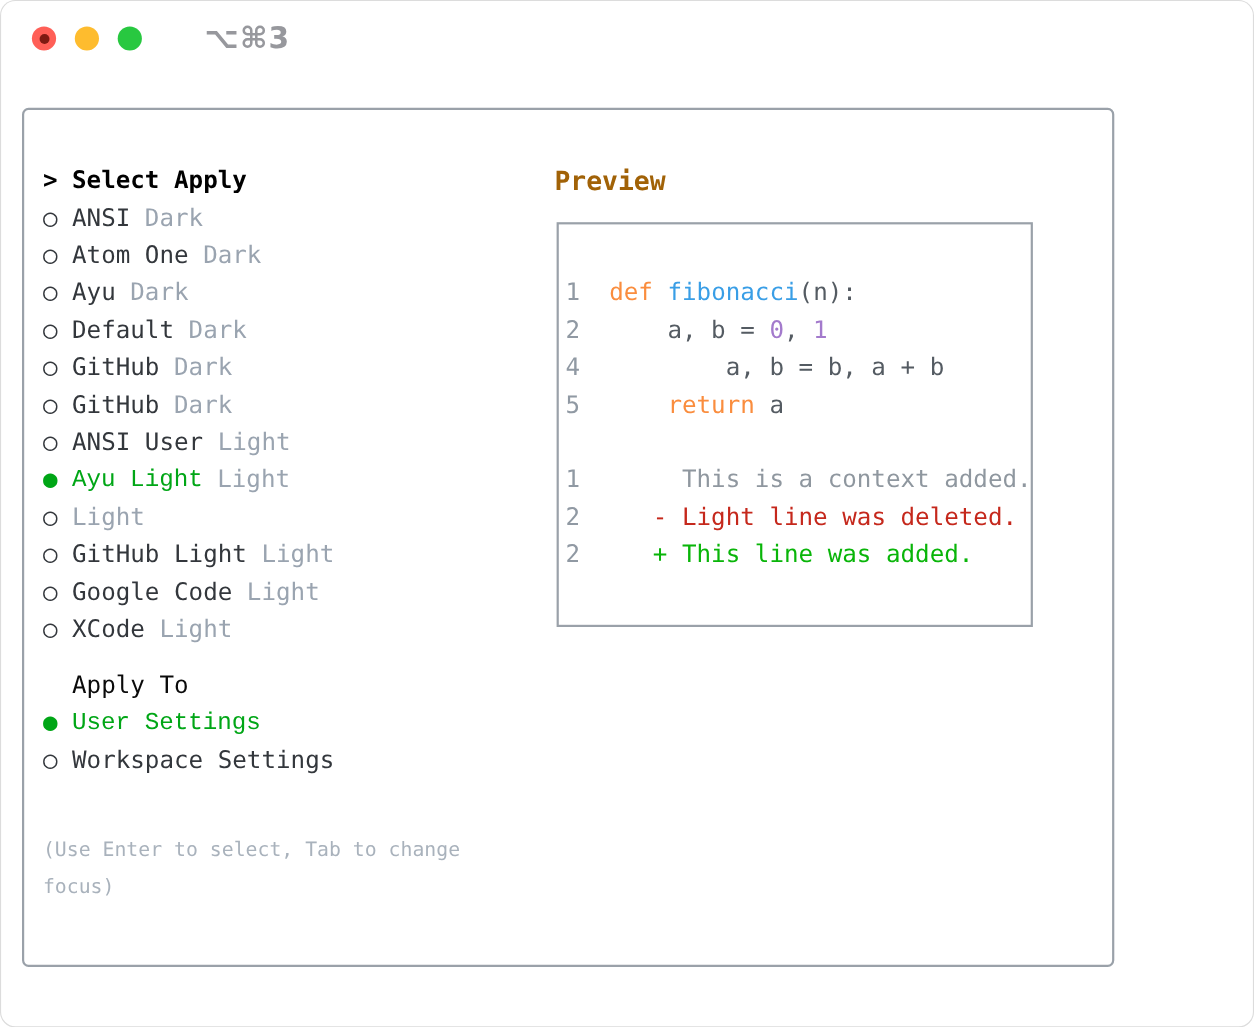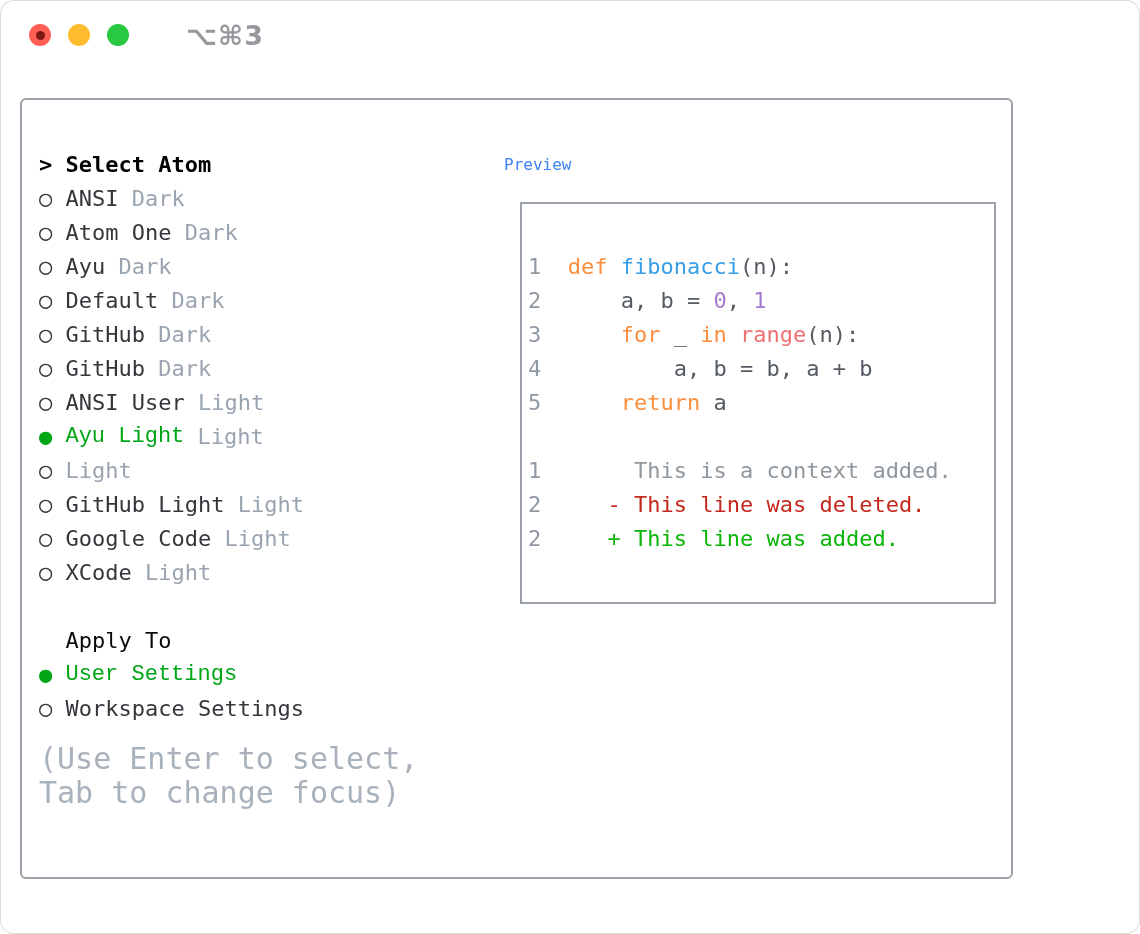--- a/index.html
+++ b/index.html
@@ -31,30 +31,30 @@
   .left-col{width:480px; flex:none; padding:48px 0 0 17px; box-sizing:border-box;}
   .right-col{padding-top:48px;}
   .row{height:34px; line-height:34px; font-size:22px; white-space:pre; display:flex; align-items:center;}
   .marker{width:1ch; flex:none; color:var(--item_name,#33373c); margin-right:1ch;}
   .prefix{width:1ch; flex:none; color:#000; font-weight:bold; margin-right:1ch;}
   .list-title{color:#000; font-weight:bold;}
   .name{color:var(--item_name,#33373c); margin-right:1ch;}
   .tag{color:var(--tag_gray,#9aa4b0);text-align:center;}
   .theme-row.selected .marker, .opt-row.selected .marker{color:var(--accent,#00a616);}
   .theme-row.selected .name, .opt-row.selected .name{color:var(--accent,#00a616);font-family:Liberation Mono, monospace;}
-  .apply-section{margin-top:34px;}
+  .apply-section{margin-top:17px;}
   .apply-title{color:#0a0a0a; margin-left:2ch;}
   .hint{
-    margin-top:16px; max-width:400px; font-size:30px; line-height:34px;
+    margin-top:47px; max-width:400px; font-size:18px; line-height:34px;
     color:var(--hint_gray,#a9b2bc); white-space:normal;
   }
   
-  .preview-title-row{height:34px; line-height:34px; font-size:16px; font-weight:normal; color:#3b82f6; margin-left:2px;}
+  .preview-title-row{height:34px; line-height:34px; font-size:24px; font-weight:bold; color:#a16207; margin-left:2px;}
   .preview-box{
-    width:476px; margin-left:18px; margin-top:20px;
+    width:433px; margin-left:4px; margin-top:20px;
     border:2px solid var(--border_gray,#9aa1a9);
     padding:46px 0 46px 6px; box-sizing:border-box; background:#ffffff;
   }
   .code-line{height:34px; line-height:34px; font-size:22px; white-space:pre;}
   .tk-ln{color:var(--linenum,#9099a3);}
   .tk-pl{color:var(--plain,#545b62);}
   .tk-kw{color:var(--kw,#fa8d3e);}
   .tk-fn{color:var(--fn,#399ee6);}
   .tk-call{color:var(--call,#f07171);}
   .tk-num{color:var(--numlit,#a37acc);}
@@ -74,21 +74,21 @@
     <span class="light yellow"></span>
     <span class="light green"></span>
     <span class="shortcut">⌥⌘3</span>
   </div>
 
   <div class="panel">
 
     <div class="left-col">
 
       <div class="row">
-        <span class="prefix">&gt;</span><span class="list-title">Select Atom</span>
+        <span class="prefix">&gt;</span><span class="list-title">Select Apply</span>
       </div>
 
       <div class="row theme-row">
         <span class="marker">○</span><span class="name">ANSI</span><span class="tag">Dark</span>
       </div>
       <div class="row theme-row">
         <span class="marker">○</span><span class="name">Atom One</span><span class="tag">Dark</span>
       </div>
       <div class="row theme-row">
         <span class="marker">○</span><span class="name">Ayu</span><span class="tag">Dark</span>
@@ -134,24 +134,23 @@
       </div>
 
       <div class="hint">(Use Enter to select, Tab to change focus)</div>
     </div>
 
     <div class="right-col">
       <div class="preview-title-row">Preview</div>
       <div class="preview-box">
           <div class="code-line"><span class="tk-ln">1</span><span class="tk-pl">  </span><span class="tk-kw">def</span><span class="tk-pl"> </span><span class="tk-fn">fibonacci</span><span class="tk-pl">(n):</span></div>
           <div class="code-line"><span class="tk-ln">2</span><span class="tk-pl">      </span><span class="tk-pl">a, b = </span><span class="tk-num">0</span><span class="tk-pl">, </span><span class="tk-num">1</span></div>
-          <div class="code-line"><span class="tk-ln">3</span><span class="tk-pl">      </span><span class="tk-kw">for</span><span class="tk-pl"> _ </span><span class="tk-kw">in</span><span class="tk-pl"> </span><span class="tk-call">range</span><span class="tk-pl">(n):</span></div>
           <div class="code-line"><span class="tk-ln">4</span><span class="tk-pl">          </span><span class="tk-pl">a, b = b, a + b</span></div>
           <div class="code-line"><span class="tk-ln">5</span><span class="tk-pl">      </span><span class="tk-kw">return</span><span class="tk-pl"> a</span></div>
           <div class="code-line"></div>
           <div class="code-line"><span class="tk-ln">1</span><span class="tk-pl">       </span><span class="tk-ctx">This is a context added.</span></div>
-          <div class="code-line"><span class="tk-ln">2</span><span class="tk-pl">     </span><span class="tk-del">- This line was deleted.</span></div>
+          <div class="code-line"><span class="tk-ln">2</span><span class="tk-pl">     </span><span class="tk-del">- Light line was deleted.</span></div>
           <div class="code-line"><span class="tk-ln">2</span><span class="tk-pl">     </span><span class="tk-add">+ This line was added.</span></div>
         </div>
     </div>
 
   </div>
 </div>
 
 </body></html>

